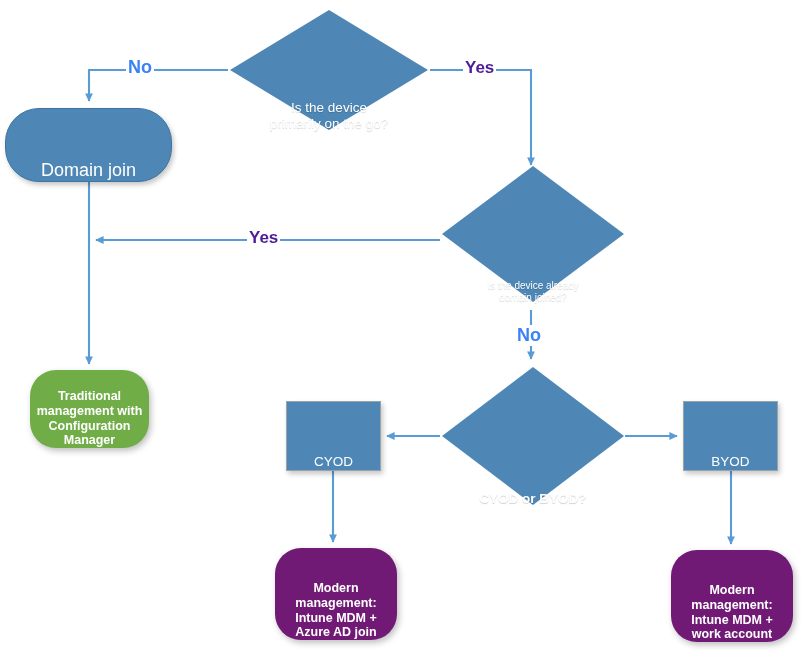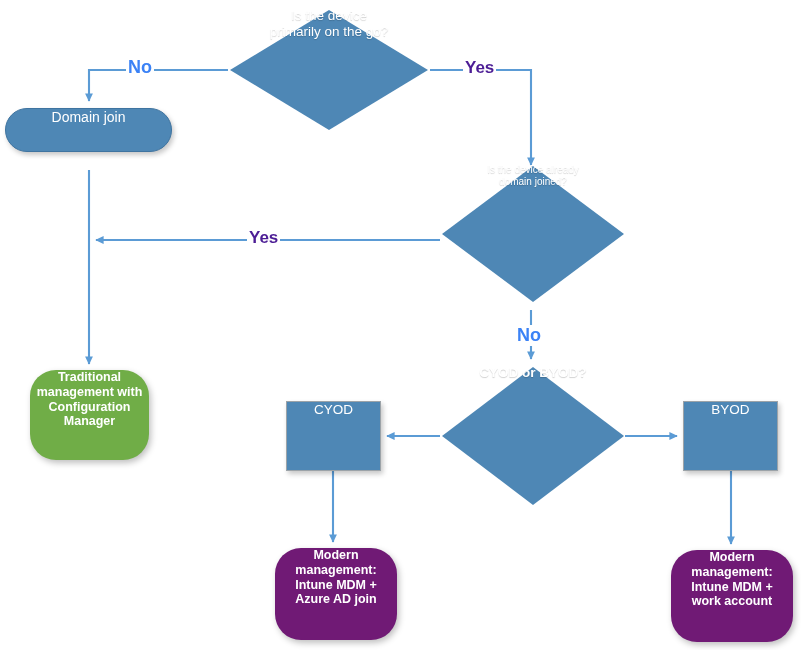--- a/index.html
+++ b/index.html
@@ -22,21 +22,21 @@
     position: absolute;
     left: 0;
     top: 0;
     width: 801px;
     height: 650px;
     pointer-events: none;
   }
   .node {
     position: absolute;
     display: flex;
-    align-items: flex-start;
+    align-items: flex-end;
     justify-content: center;
     text-align: center;
     color: #ffffff;
     box-sizing: border-box;
     line-height: 1.18;
   }
   
   .diamond {
     background: transparent;
   }
@@ -123,33 +123,33 @@
   </svg>
 
   <div class="node diamond" style="left:228px; top:8px; width:202px; height:124px; font-size:13.5px;">
     <svg class="dshape" viewBox="0 0 202 124" preserveAspectRatio="none">
       <polygon points="101,2 200,62 101,122 2,62" fill="#4E87B5"></polygon>
     </svg>
     <span class="dlabel txt-multi">Is the device
 primarily on the go?</span>
   </div>
 
-  <div class="node pill" style="left:5px; top:108px; width:167px; height:44px; font-size:14px;">
+  <div class="node pill" style="left:5px; top:108px; width:167px; height:74px; font-size:18px;">
     <span>Domain join</span>
   </div>
 
   <div class="node diamond" style="left:440px; top:164px; width:186px; height:140px; font-size:10px;">
     <svg class="dshape" viewBox="0 0 186 140" preserveAspectRatio="none">
       <polygon points="93,2 184,70 93,138 2,70" fill="#4E87B5"></polygon>
     </svg>
     <span class="dlabel txt-multi">Is the device already
 domain joined?</span>
   </div>
 
-  <div class="node roundbox green-light" style="left:30px; top:370px; width:119px; height:90px; font-size:12.5px; font-weight:bold;">
+  <div class="node roundbox green-light" style="left:30px; top:370px; width:119px; height:78px; font-size:12.5px; font-weight:bold;">
     <span class="txt-multi">Traditional
 management with
 Configuration
 Manager</span>
   </div>
 
   <div class="node diamond" style="left:440px; top:365px; width:186px; height:142px; font-size:13.5px;font-weight:bold;">
     <svg class="dshape" viewBox="0 0 186 142" preserveAspectRatio="none">
       <polygon points="93,2 184,71 93,140 2,71" fill="#4E87B5"></polygon>
     </svg>

